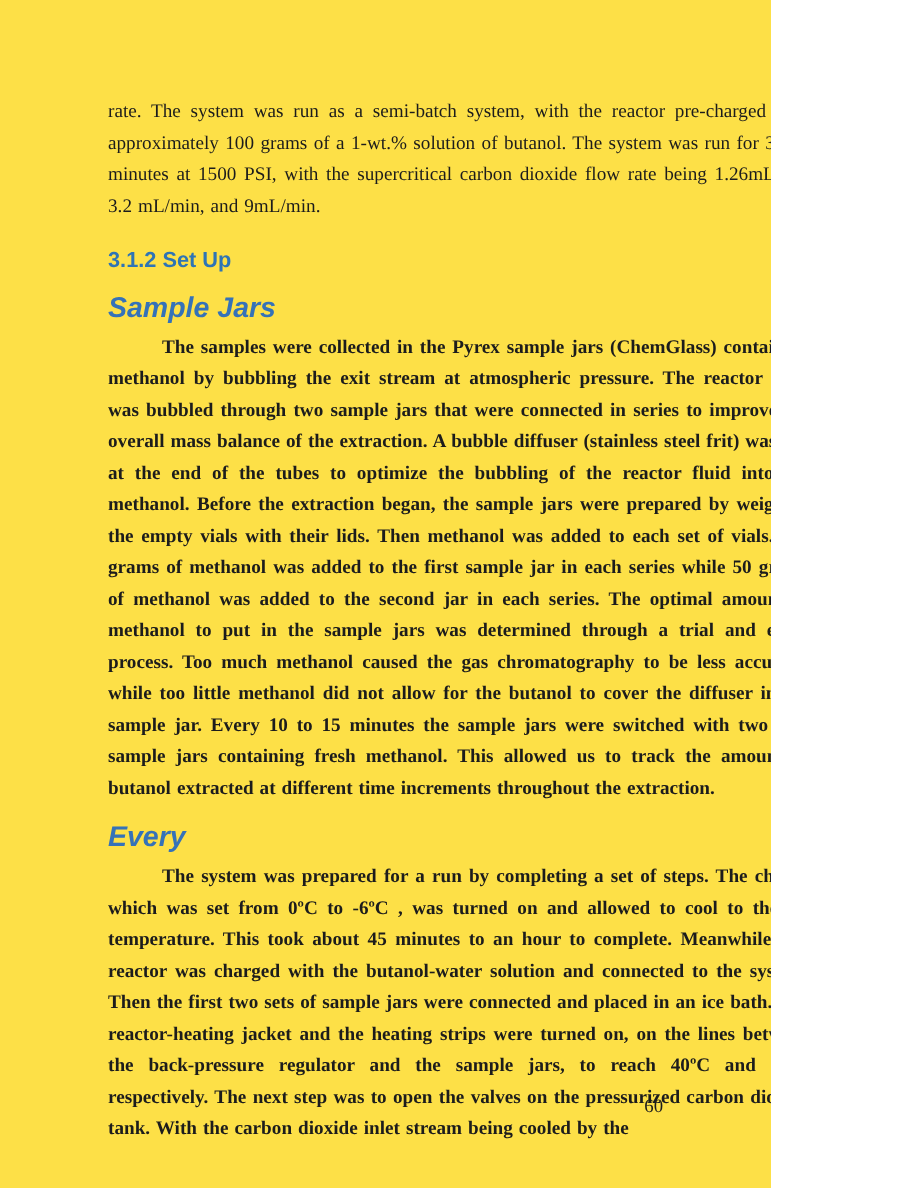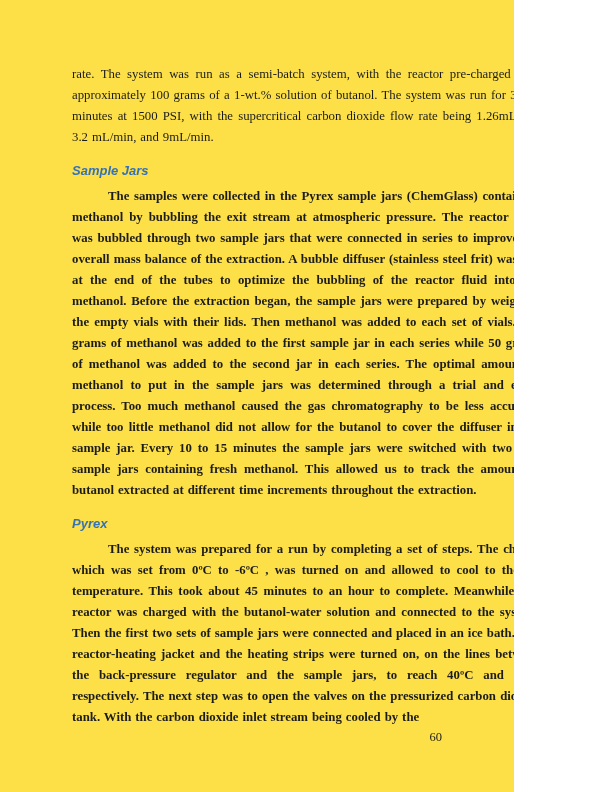--- a/index.html
+++ b/index.html
@@ -45,21 +45,21 @@
     line-height: 18px;
     color: var(--heading-blue, #2E74B5);
   }
 
   .heading-sub {
     margin-top: 14px;
     margin-bottom: 7px;
     font-family: "Liberation Sans", "DejaVu Sans", sans-serif;
     font-weight: bold;
     font-style: italic;
-    font-size: 13px;
+    font-size: 19px;
     line-height: 17px;
     color: var(--subheading-blue, #2E74B5);
   }
 
   .page-number {
     position: absolute;
     top: 729px;
     right: 72px;
     font-size: 12.5px;
     line-height: 16px;
@@ -67,25 +67,26 @@
   }
 </style>
 </head>
 <body>
 
 <div class="page">
   <div class="content">
 
     <p class="body-para">rate. The system was run as a semi-batch system, with the reactor pre-charged with approximately 100 grams of a 1-wt.% solution of butanol. The system was run for 30-60 minutes at 1500 PSI, with the supercritical carbon dioxide flow rate being 1.26mL/min 3.2 mL/min, and 9mL/min.</p>
 
+    <h2 class="heading-numbered">3.1.2 Set Up</h2>
 
     <h3 class="heading-sub">Sample Jars</h3>
 
     <p class="body-para indent">The samples were collected in the Pyrex sample jars (ChemGlass) containing methanol by bubbling the exit stream at atmospheric pressure. The reactor fluid was bubbled through two sample jars that were connected in series to improve the overall mass balance of the extraction. A bubble diffuser (stainless steel frit) was put at the end of the tubes to optimize the bubbling of the reactor fluid into the methanol. Before the extraction began, the sample jars were prepared by weighing the empty vials with their lids. Then methanol was added to each set of vials. 100 grams of methanol was added to the first sample jar in each series while 50 grams of methanol was added to the second jar in each series. The optimal amount of methanol to put in the sample jars was determined through a trial and error process. Too much methanol caused the gas chromatography to be less accurate, while too little methanol did not allow for the butanol to cover the diffuser in the sample jar.  Every 10 to 15 minutes the sample jars were switched with two new sample jars containing fresh methanol. This allowed us to track the amount of butanol extracted at different time increments throughout the extraction.</p>
 
-    <h3 class="heading-sub">Pyrex</h3>
+    <h3 class="heading-sub">Every</h3>
 
     <p class="body-para indent">The system was prepared for a run by completing a set of steps. The chiller, which was set from 0ºC to -6ºC , was turned on and allowed to cool to the set temperature. This took about 45 minutes to an hour to complete. Meanwhile, the reactor was charged with the butanol-water solution and connected to the system. Then the first two sets of sample jars were connected and placed in an ice bath. The reactor-heating jacket and the heating strips were turned on, on the lines between the back-pressure regulator and the sample jars, to reach 40ºC and 60ºC respectively. The next step was to open the valves on the pressurized carbon dioxide tank. With the carbon dioxide inlet stream being cooled by the</p>
 
   </div>
 
   <div class="page-number">60</div>
 </div>
 
 </body></html>

